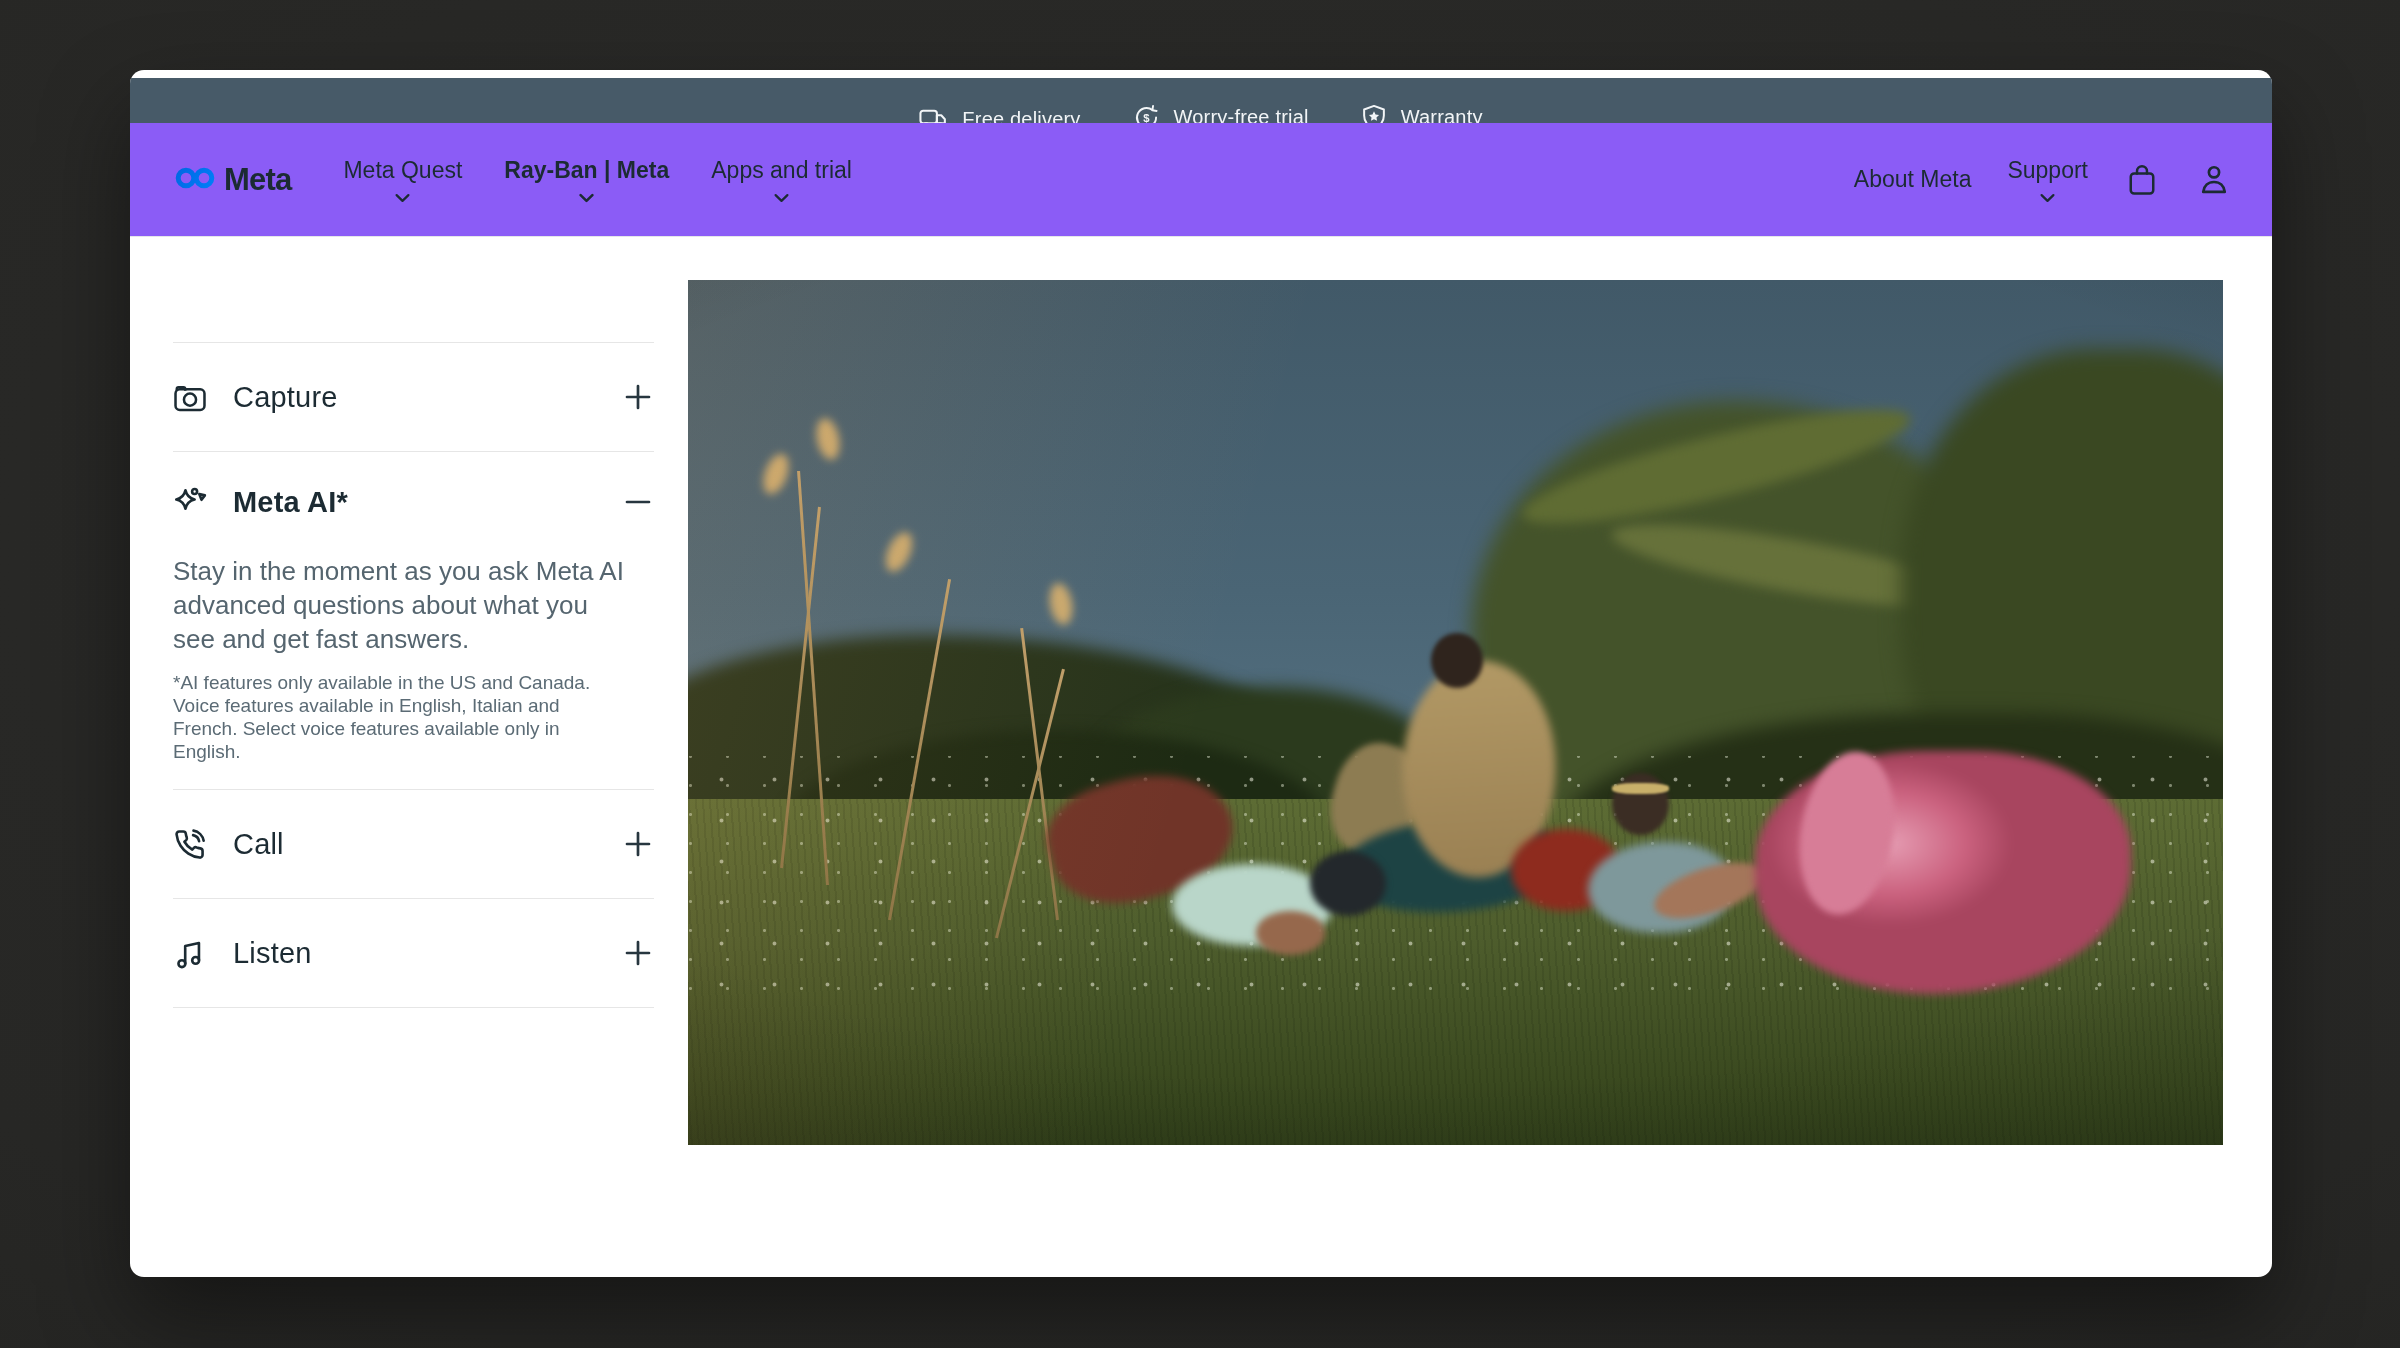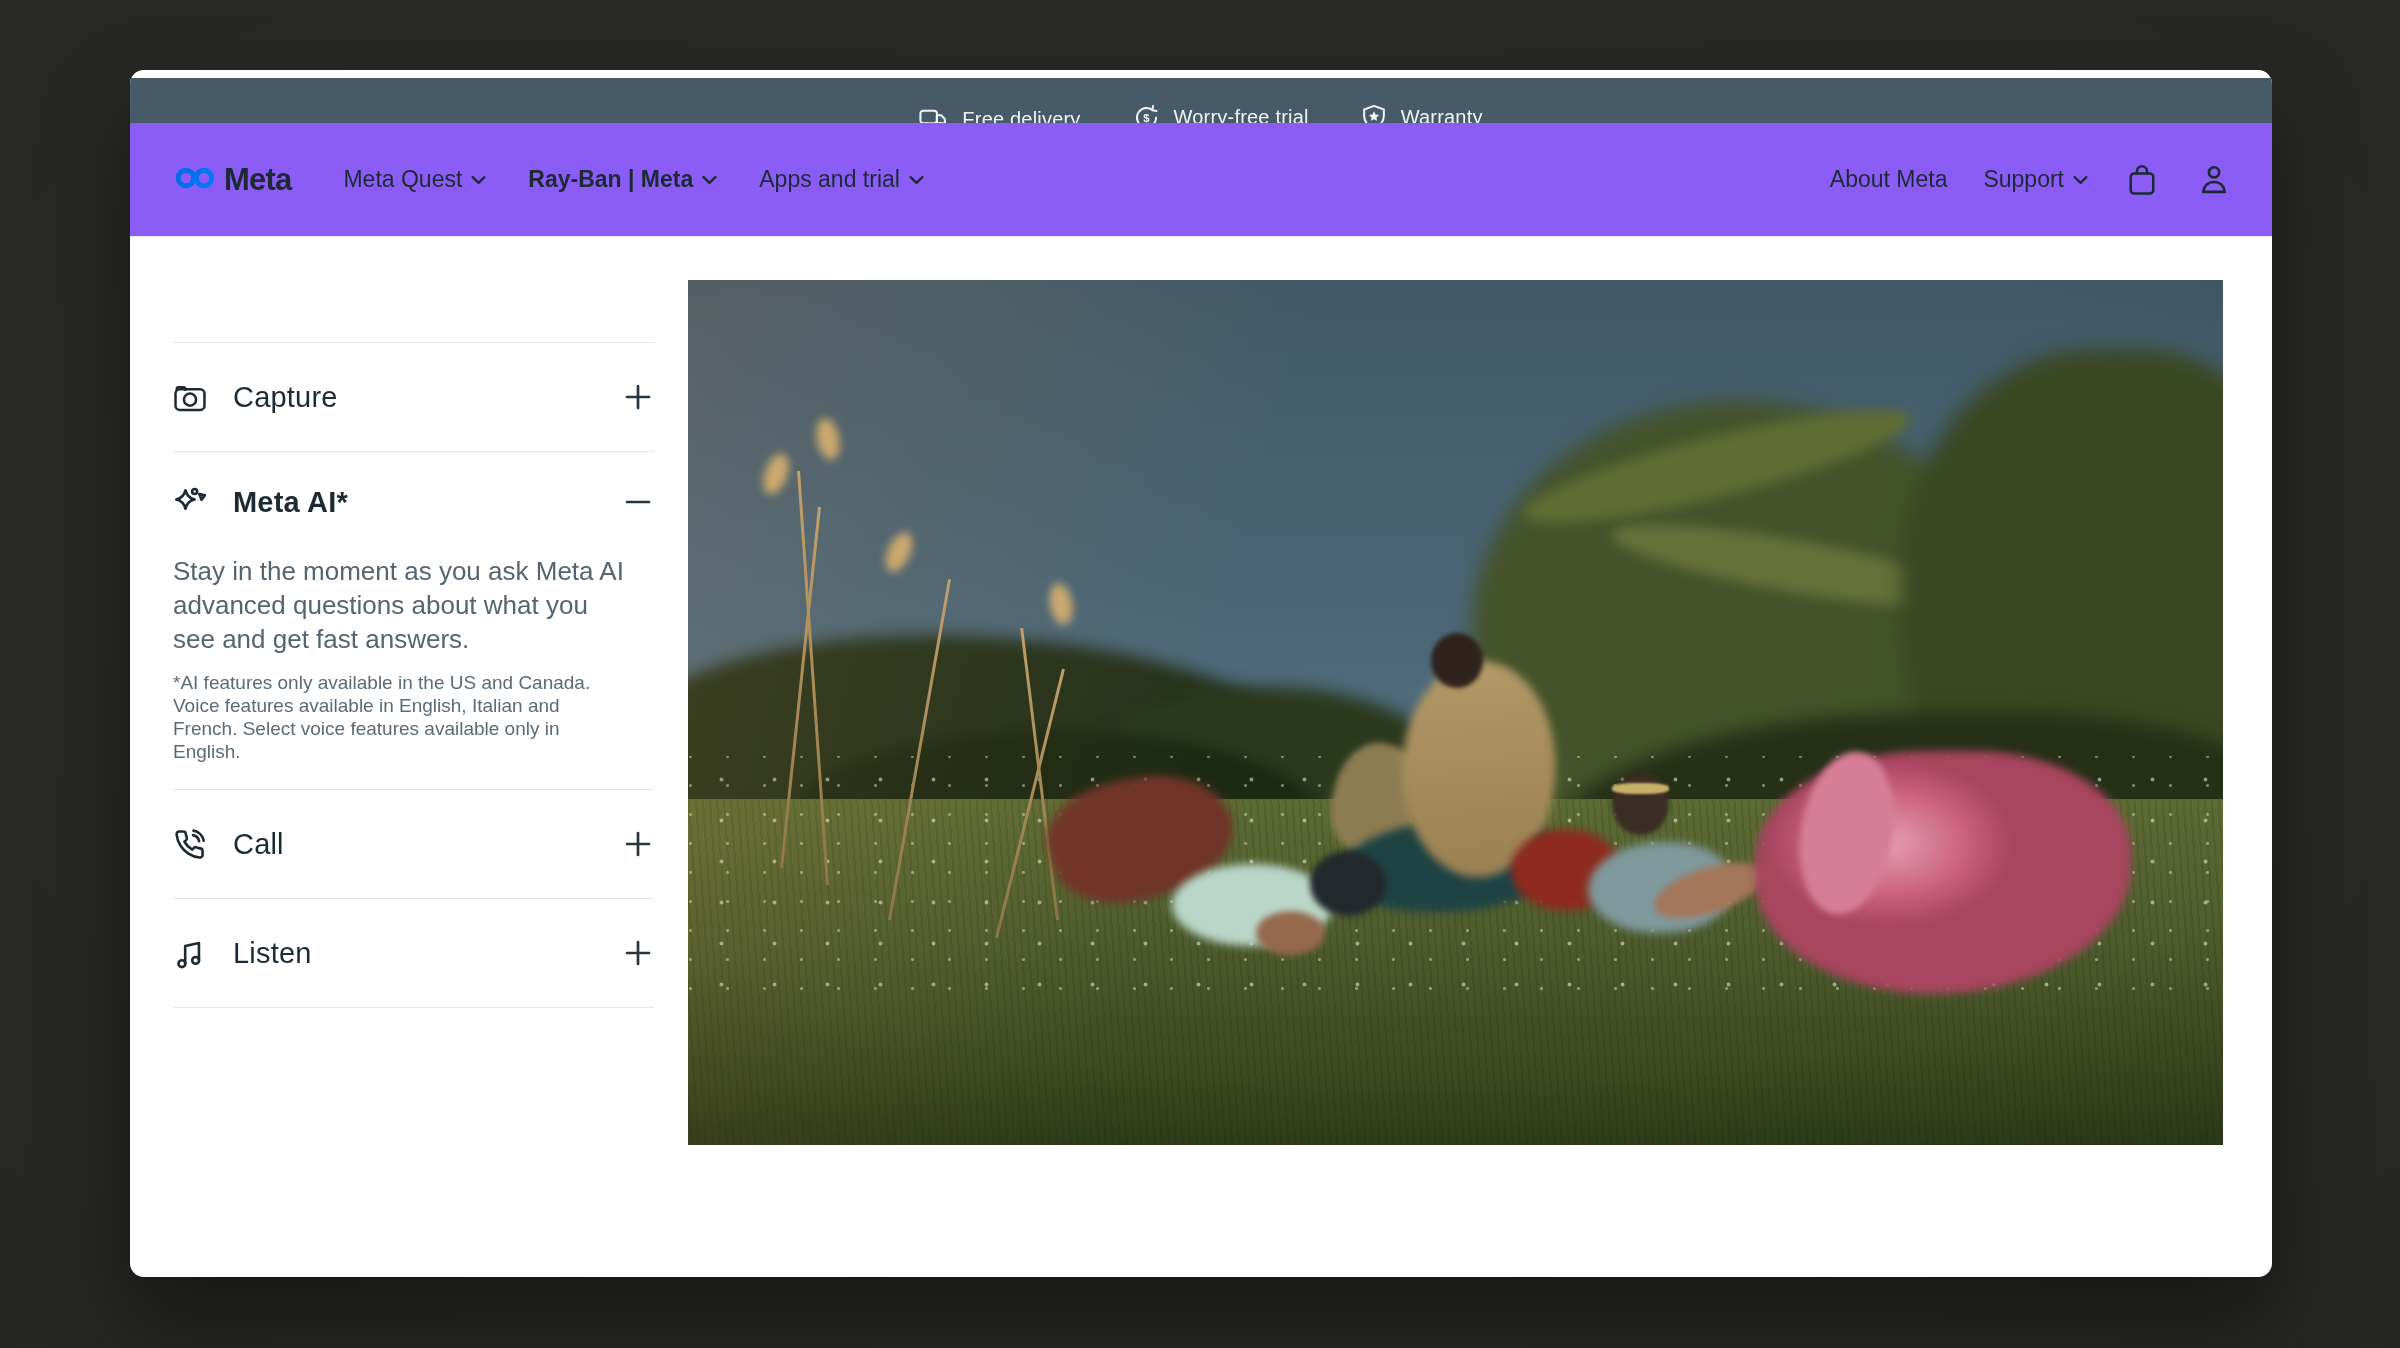--- a/index.html
+++ b/index.html
@@ -28,21 +28,21 @@
 
   
   .nav {
     position:absolute; left:0; top:53px; width:100%; height:114px;
     display:flex; align-items:center; padding:0 40px 0 43px;
     border-bottom:1px solid #e4e6ea; background:#8b5cf6;
   }
   .brand { display:flex; align-items:center; gap:7px; cursor:pointer; }
   .brand-word { font-size:31px; font-weight:700; letter-spacing:-0.8px; color:#1c2b33; }
   .nav-left { display:flex; align-items:center; gap:42px; margin-left:52px; }
-  .nav-link { display:flex; align-items:center; gap:9px; font-size:23px; color:#1c2b33; cursor:pointer; white-space:nowrap; }
+  .nav-link { display:flex; align-items:center; gap:9px; font-size:23px; color:#1c2b33; cursor:pointer; white-space:nowrap;flex-direction:column; }
   .nav-link.bold { font-weight:700; }
   .nav-right { margin-left:auto; display:flex; align-items:center; gap:36px; }
   .nav-iconbtn { display:flex; align-items:center; justify-content:center; width:36px; height:36px; cursor:pointer; }
   .chev { display:block; }
 
   
   .accordion { position:absolute; left:43px; top:272px; width:481px; }
   .divider { height:1px; background:#e6e6e6; width:100%; }
   .acc-row { height:108px; display:flex; align-items:center; cursor:pointer; }
   .acc-ic { width:38px; display:flex; align-items:center; justify-content:flex-start; color:#1c2b33; }

